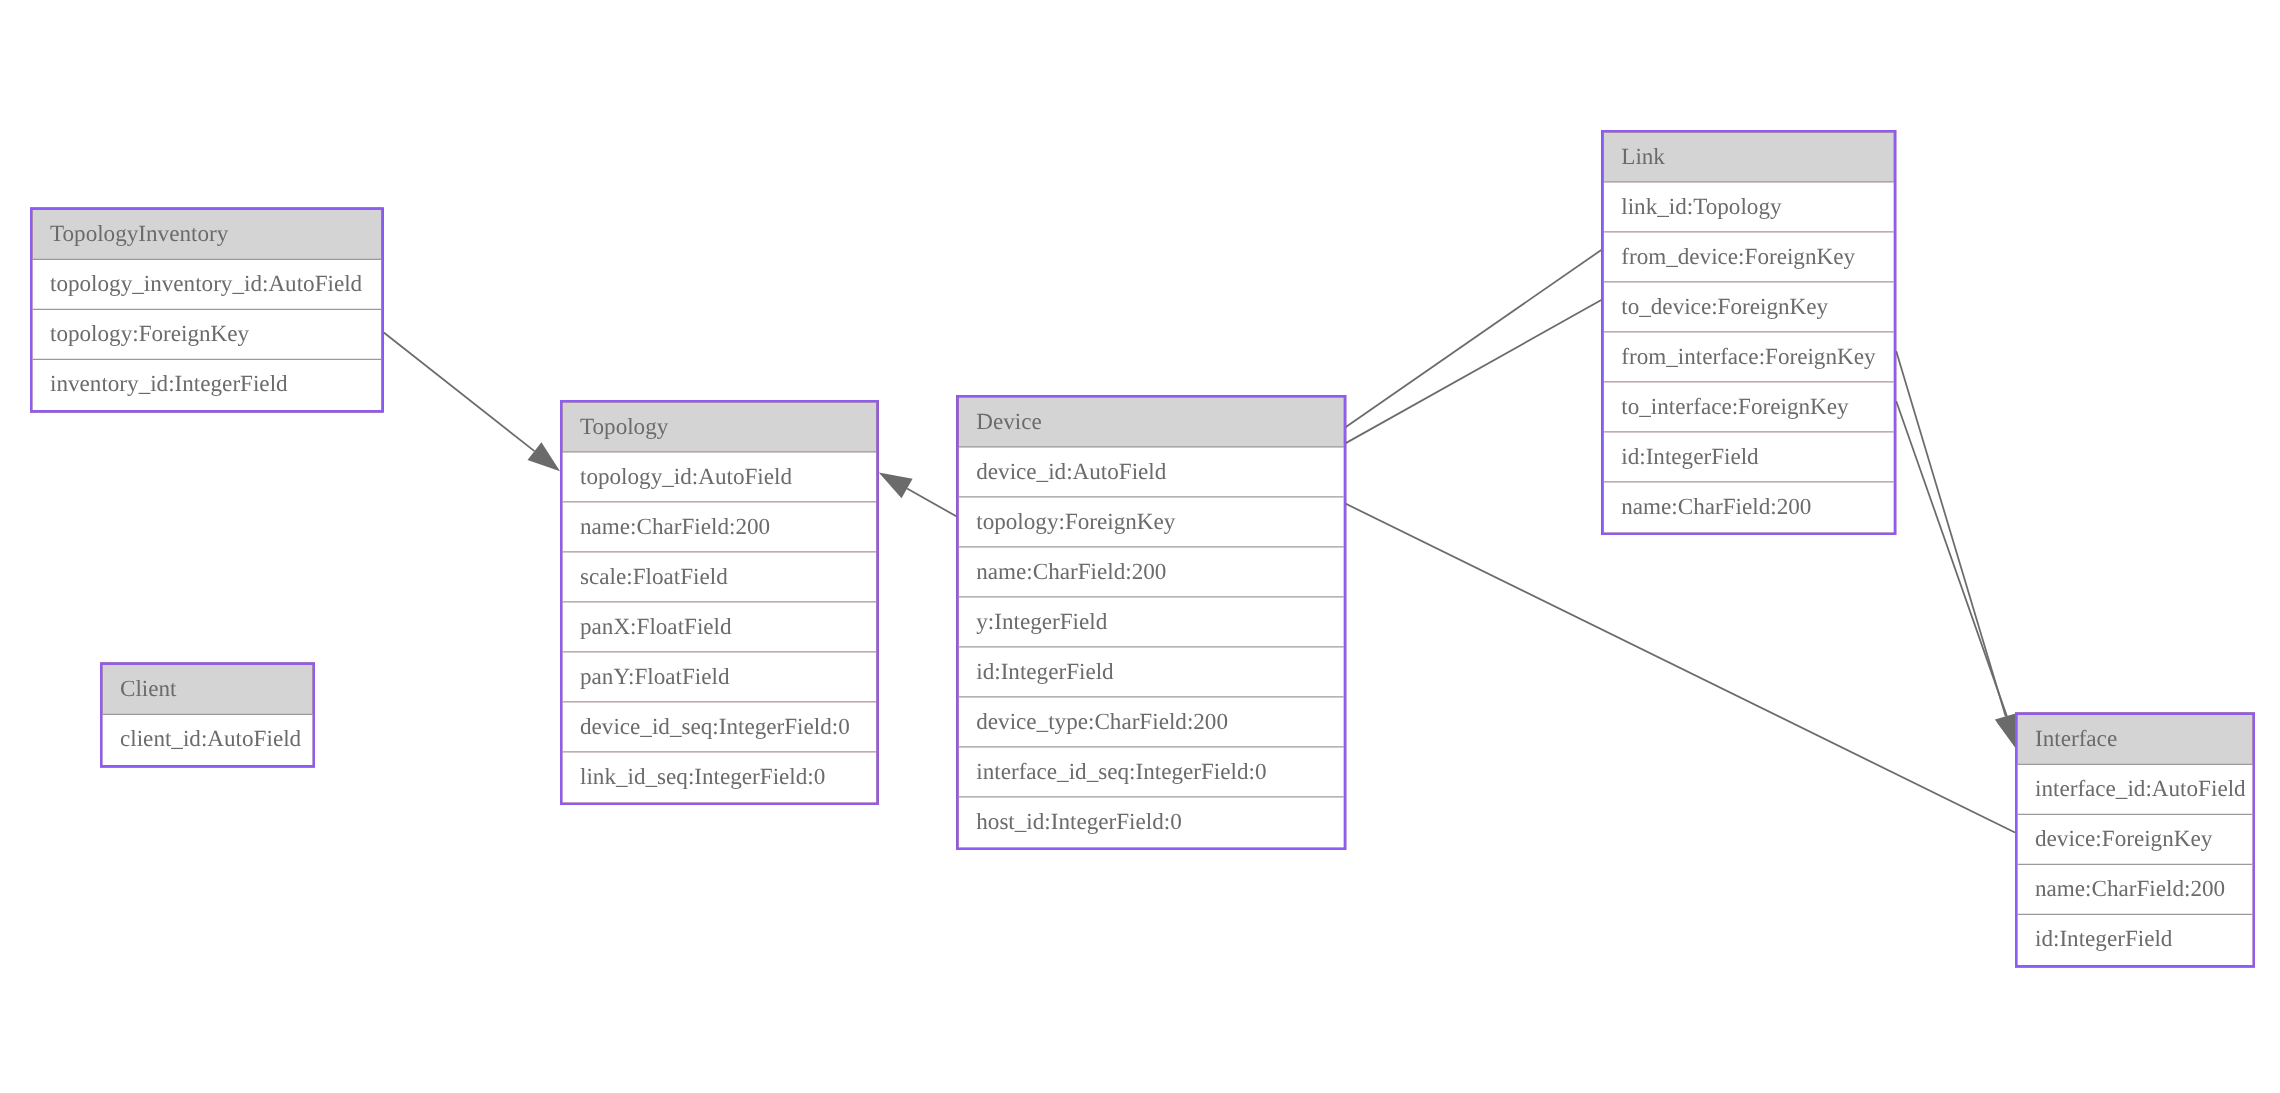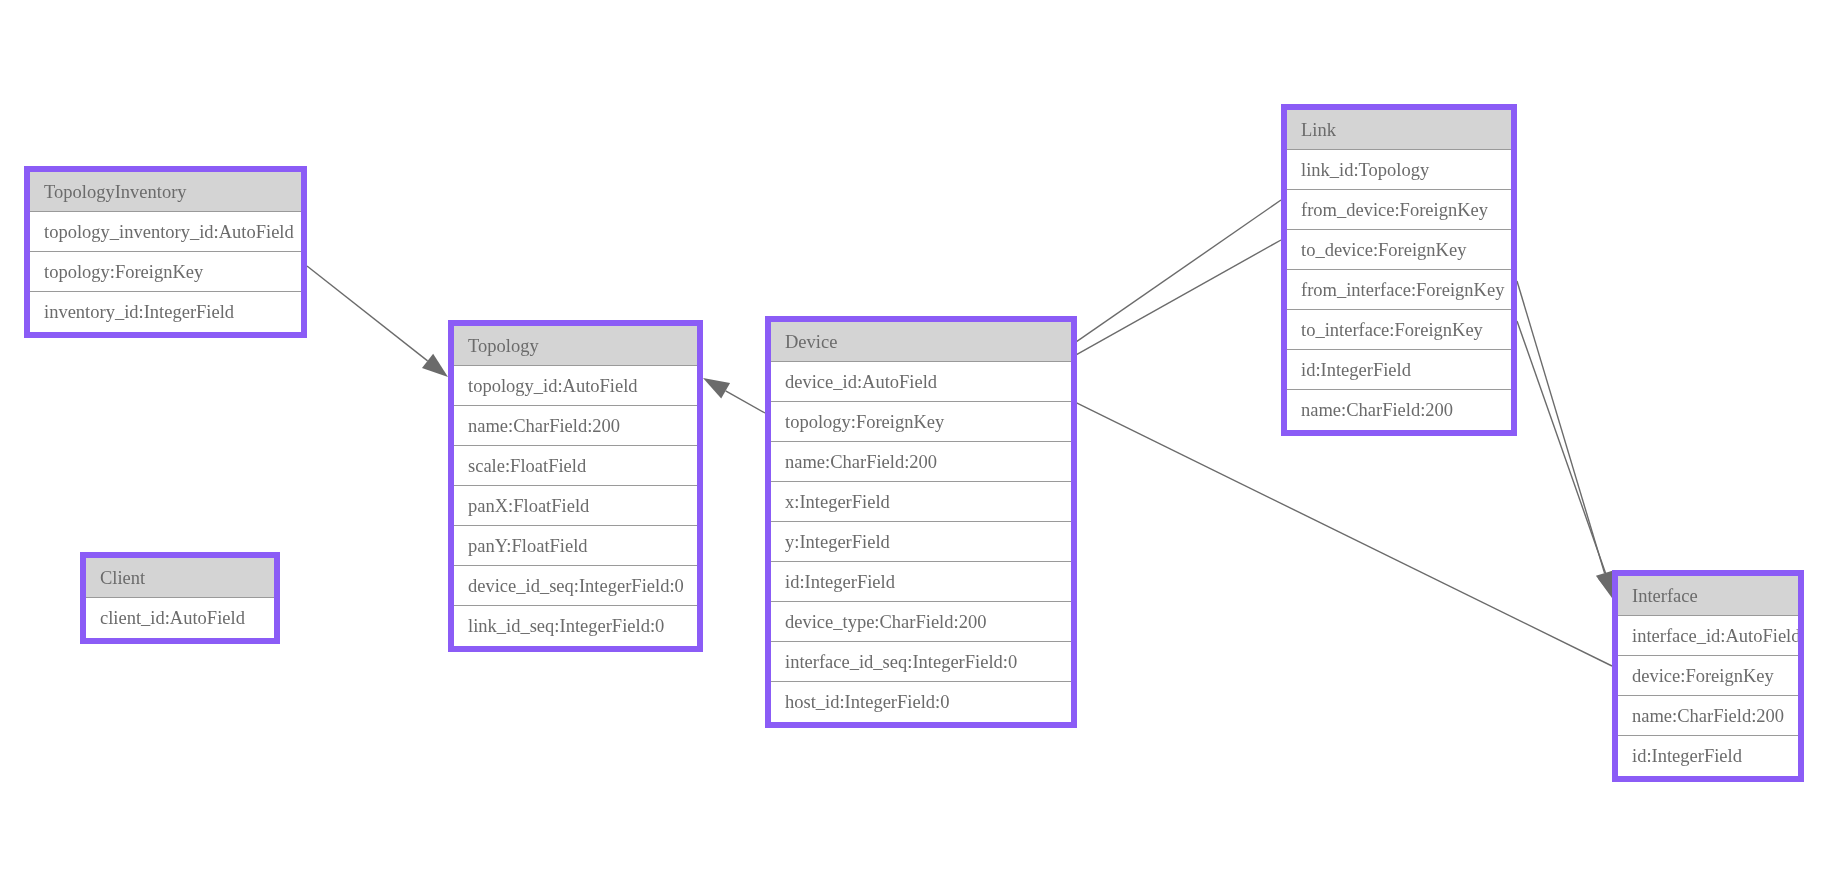--- a/index.html
+++ b/index.html
@@ -20,21 +20,21 @@
     position: absolute;
     left: 0;
     top: 0;
     width: 1824px;
     height: 874px;
     pointer-events: none;
   }
   .entity {
     position: absolute;
     box-sizing: border-box;
-    border: 6px solid #8b5cf6;
+    border: 2px solid #8b5cf6;
     background: #7f1d1d;
     z-index: 5;
   }
   .entity-header {
     box-sizing: border-box;
     background: #d4d4d4;
     border-bottom: 1px solid #9a9a9a;
     color: #6b6b6b;
     font-size: 18.5px;
     line-height: 40px;
@@ -118,29 +118,28 @@
           <div class="field-row">device_id_seq:IntegerField:0</div>
           <div class="field-row">link_id_seq:IntegerField:0</div>
         </div>
       </div>
       <div class="entity" style="left: 765px; top: 316px; width: 312px;">
         <div class="entity-header">Device</div>
         <div class="entity-fields">
           <div class="field-row">device_id:AutoField</div>
           <div class="field-row">topology:ForeignKey</div>
           <div class="field-row">name:CharField:200</div>
-          <div class="field-row">x:IntegerField</div>
           <div class="field-row">y:IntegerField</div>
           <div class="field-row">id:IntegerField</div>
           <div class="field-row">device_type:CharField:200</div>
           <div class="field-row">interface_id_seq:IntegerField:0</div>
           <div class="field-row">host_id:IntegerField:0</div>
         </div>
       </div>
-      <div class="entity" style="left: 80px; top: 552px; width: 200px;">
+      <div class="entity" style="left: 80px; top: 530px; width: 172px;">
         <div class="entity-header">Client</div>
         <div class="entity-fields">
           <div class="field-row">client_id:AutoField</div>
         </div>
       </div>
       <div class="entity" style="left: 1281px; top: 104px; width: 236px;">
         <div class="entity-header">Link</div>
         <div class="entity-fields">
           <div class="field-row">link_id:Topology</div>
           <div class="field-row">from_device:ForeignKey</div>

